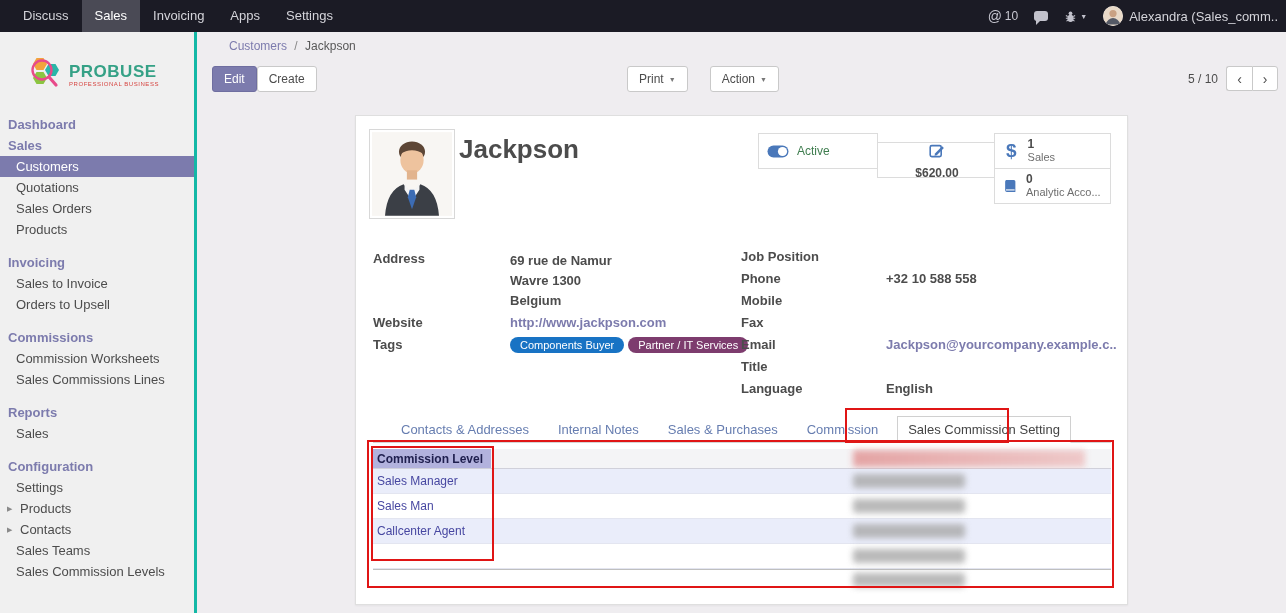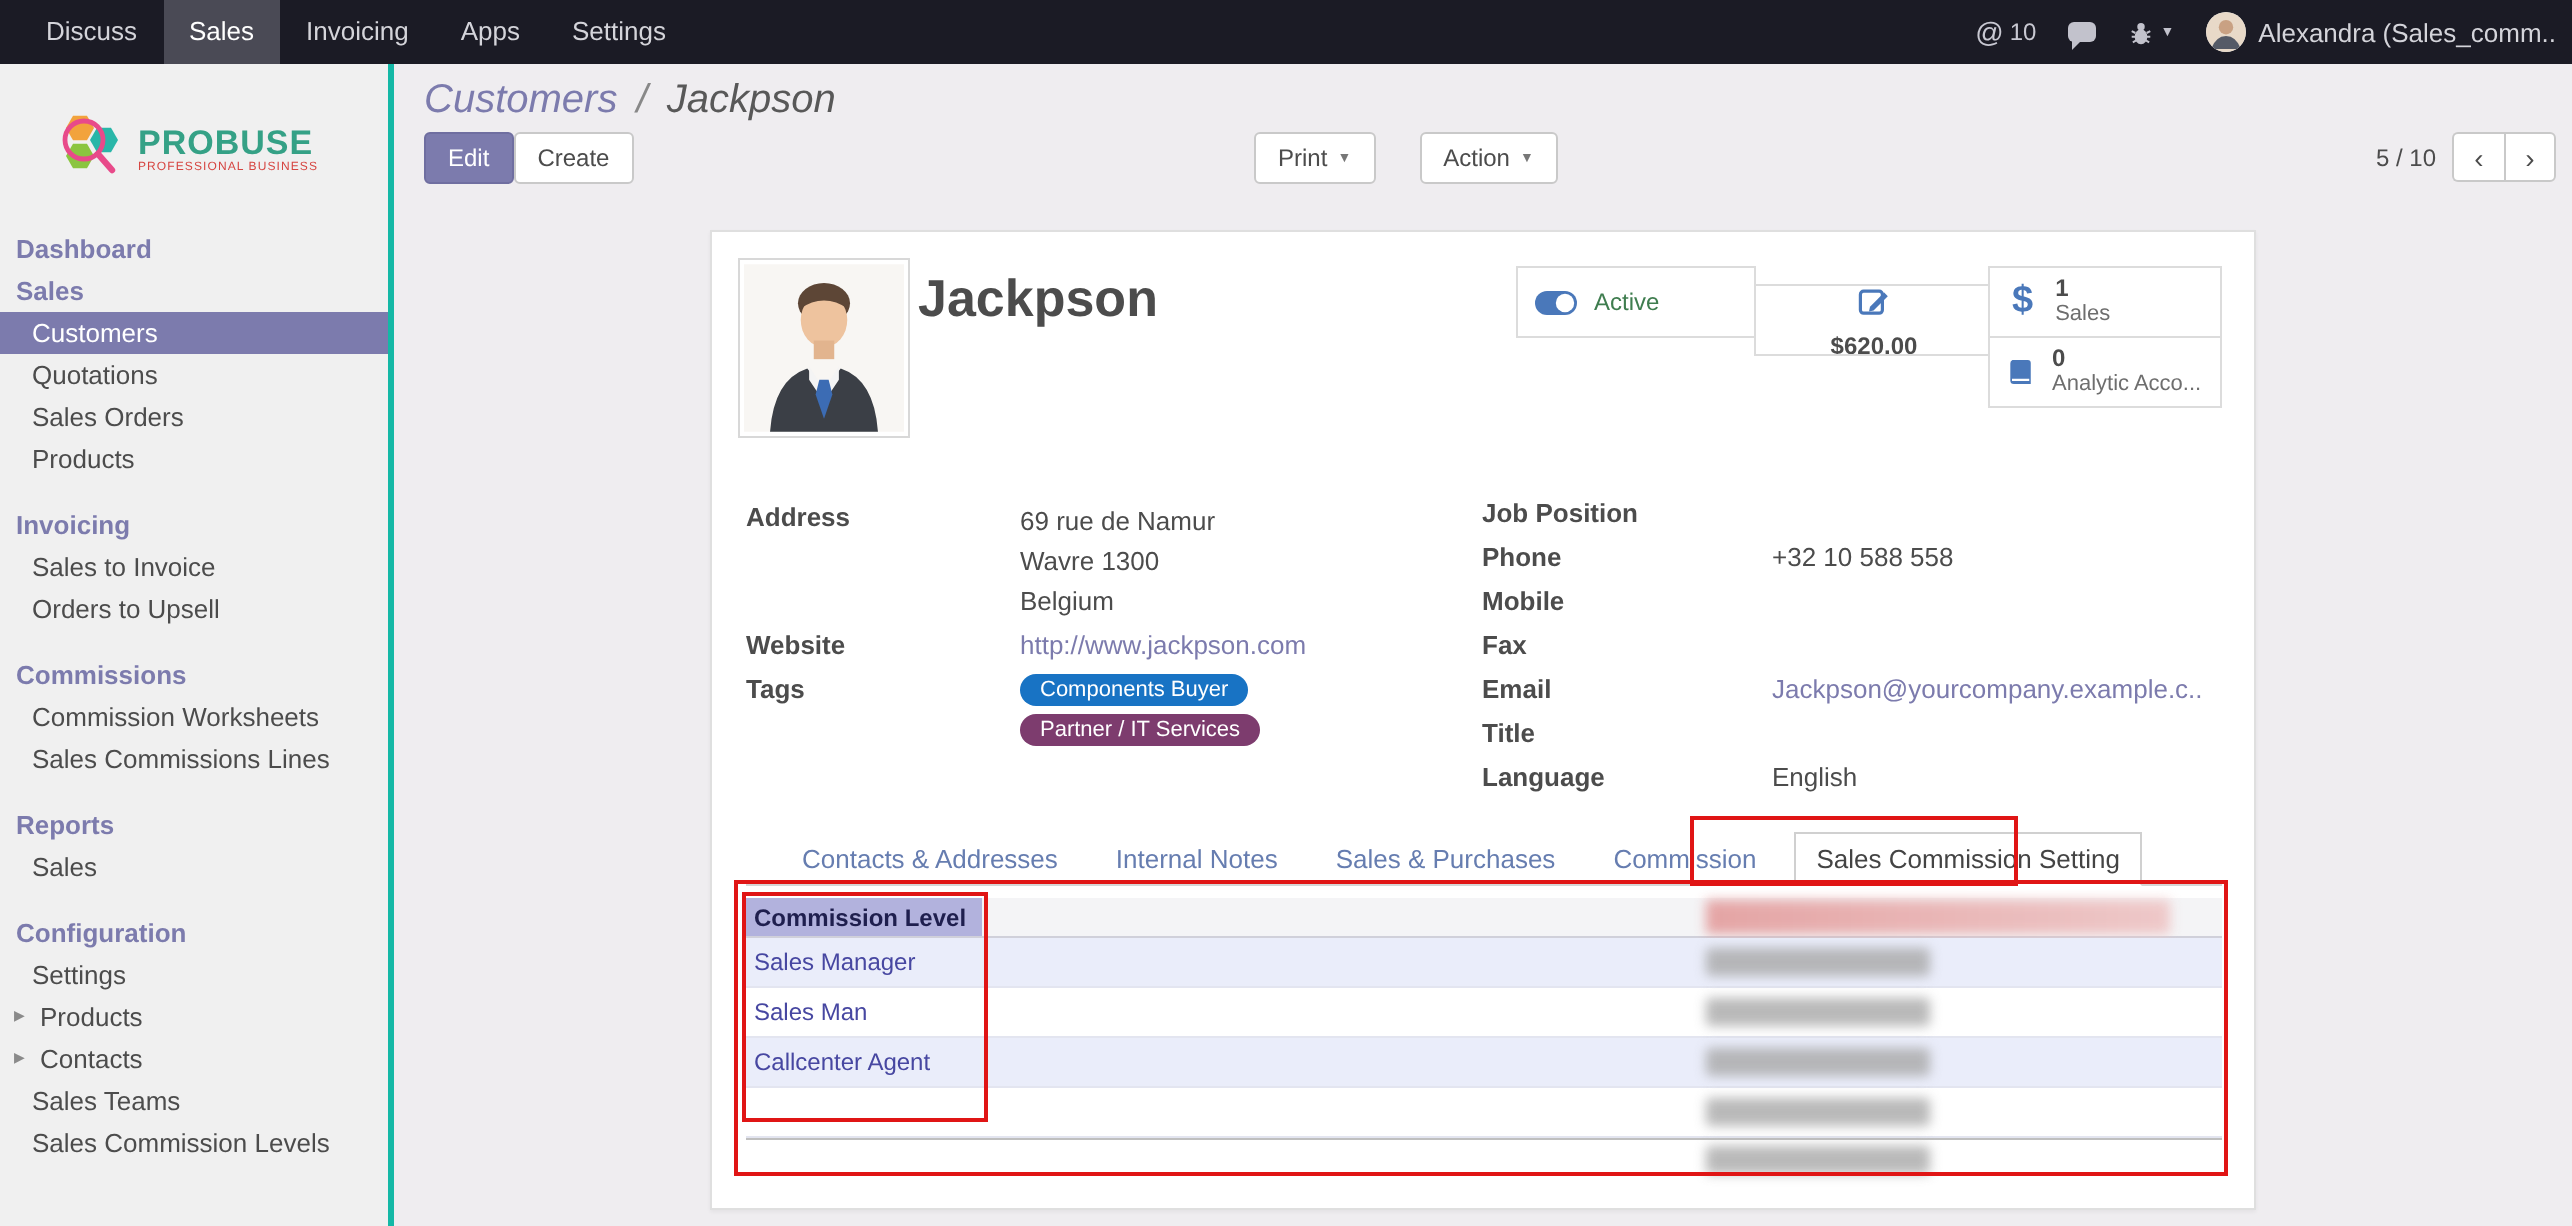--- a/index.html
+++ b/index.html
@@ -44,21 +44,21 @@
   .brand-tag { font-size:6px; color:#d64541; letter-spacing:.55px; }
   .side-sec { margin-top:12px; }
   .side-sec.tight { margin-top:0; }
   .sec-header { color:#7c7bad; font-weight:bold; font-size:13px; line-height:21px; padding-left:8px; cursor:pointer; }
   .side-item { font-size:13px; color:#4c4c4c; line-height:21px; padding-left:16px; cursor:pointer; display:flex; align-items:center; gap:4px; }
   .side-item.active { background:#7c7bad; color:#fff; }
   .expand-tri { font-size:7px; color:#8a8a8a; margin-left:-9px; width:9px; display:inline-block; }
 
   
   .main { position:absolute; left:197px; top:32px; right:0; bottom:0; }
-  .breadcrumb { position:absolute; left:15px; top:7px; font-size:20px;font-style:italic; }
+  .breadcrumb { position:absolute; left:32px; top:7px; font-size:12px; }
   .bc-link { color:#7c7bad; cursor:pointer; }
   .bc-sep { color:#888; padding:0 4px; }
   .bc-current { color:#585858; }
   .btn { display:inline-flex; align-items:center; gap:5px; font-size:12px; padding:5px 11px;
     border:1px solid #c9c9c9; background:#fff; color:#4c4c4c; border-radius:3px; cursor:pointer; }
   .btn.primary { background:#7c7bad; border-color:#6f6ea0; color:#fff; }
   .btn .caret { color:#777; }
   .cp-left { position:absolute; left:15px; top:34px; display:flex; gap:0; }
   .cp-center { position:absolute; left:430px; top:34px; display:flex; gap:22px; }
   .cp-right { position:absolute; right:8px; top:34px; display:flex; align-items:center; gap:8px;justify-content:flex-end; }
@@ -87,24 +87,24 @@
   .stat-single { font-size:12px; color:#3f7d4f; }
 
   .fgroup { position:absolute; font-size:13px; }
   .frow { display:flex; margin-bottom:3px; }
   .flabel { font-weight:bold; color:#4c4c4c; flex:0 0 auto; }
   .g-left { left:17px; top:135px; width:350px; }
   .g-left .flabel { width:137px; }
   .g-right { left:385px; top:133px; width:370px; }
   .g-right .flabel { width:145px; }
   .g-right .frow { height:19px; }
-  .fvalue { color:#4c4c4c; }
+  .fvalue { color:#4c4c4c;font-weight:bold; }
   .fvalue.multiline div { line-height:20px; }
   .link { color:#7c7bad; cursor:pointer; }
-  .tag-stack { display:flex; flex-direction:column; gap:4px; align-items:flex-start; }
+  .tag-stack { display:flex; flex-direction:row; gap:4px; align-items:flex-start; }
   .tag-pill { border-radius:10px; padding:2px 10px; font-size:11px; color:#fff; cursor:pointer; white-space:nowrap; }
   .tag-blue { background:#1873c4; }
   .tag-plum { background:#7d3c6e; }
 
   
   .tabs { position:absolute; left:17px; top:300px; width:738px; height:27px;
     border-bottom:1px solid #d5d5d5; display:flex; align-items:flex-end; padding-left:18px; font-size:13px; }
   .tab { padding:5px 10px; color:#667db0; cursor:pointer; white-space:nowrap; margin-right:9px; }
   .tab.active { color:#444; background:#fff; border:1px solid #d0d0d0; border-bottom:1px solid #fff; margin-bottom:-1px; }
 

